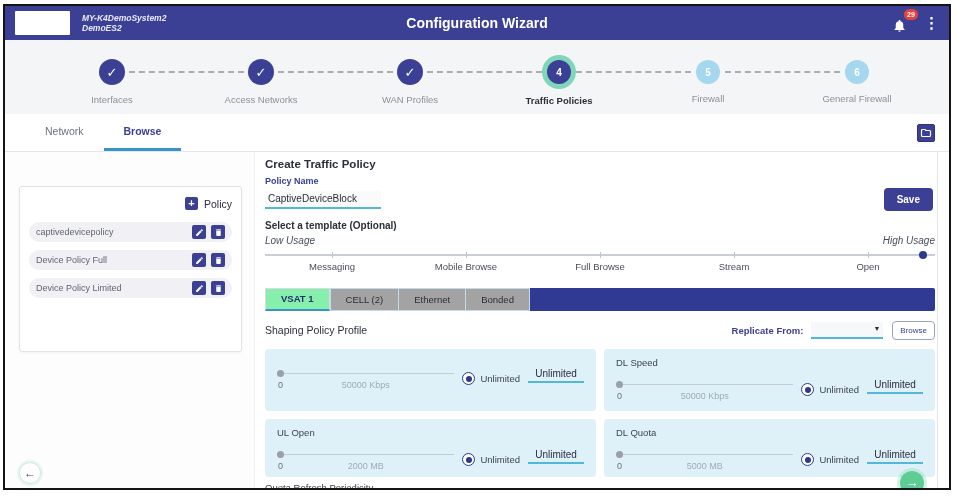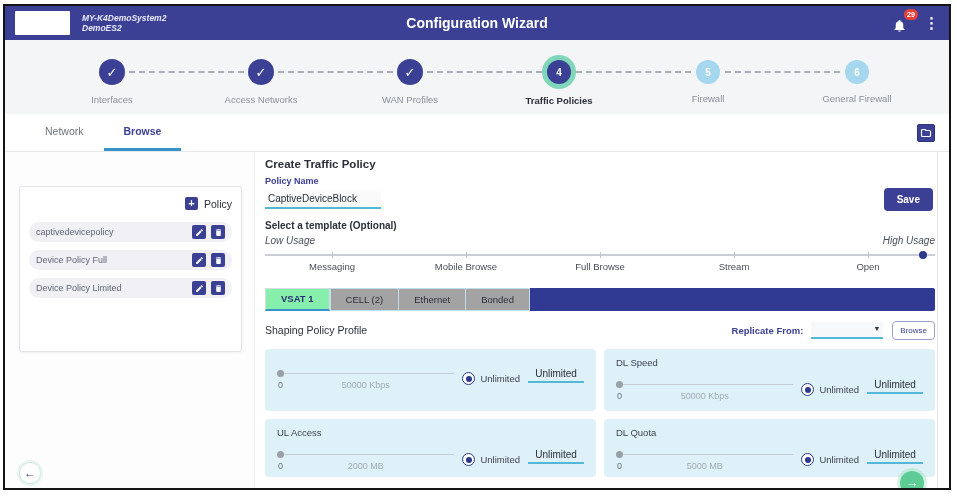--- a/index.html
+++ b/index.html
@@ -300,21 +300,21 @@
               <span class="mini-min">0</span>
               <span class="mini-max">50000 Kbps</span>
             </div>
             <div class="radio"></div>
             <span class="rad-lbl">Unlimited</span>
             <input class="val-input" type="text" value="Unlimited" style="">
           </div>
         </div>
 
         <div class="scard tall">
-          <div class="slabel">UL Access</div>
+          <div class="slabel">UL Open</div>
           <div class="ctl-row">
             <div class="mini-slider">
               <div class="mini-track"></div>
               <div class="mini-thumb"></div>
               <span class="mini-min">0</span>
               <span class="mini-max">2000 MB</span>
             </div>
             <div class="radio"></div>
             <span class="rad-lbl">Unlimited</span>
             <input class="val-input" type="text" value="Unlimited" style="">
@@ -330,17 +330,18 @@
               <span class="mini-min">0</span>
               <span class="mini-max">5000 MB</span>
             </div>
             <div class="radio"></div>
             <span class="rad-lbl">Unlimited</span>
             <input class="val-input" type="text" value="Unlimited" style="">
           </div>
         </div>
       </div>
 
+      <div class="quota-refresh">Quota Refresh Periodicity</div>
 
       <button class="next-btn">→</button>
     </div>
   </div>
 </div>
 
 </body></html>

